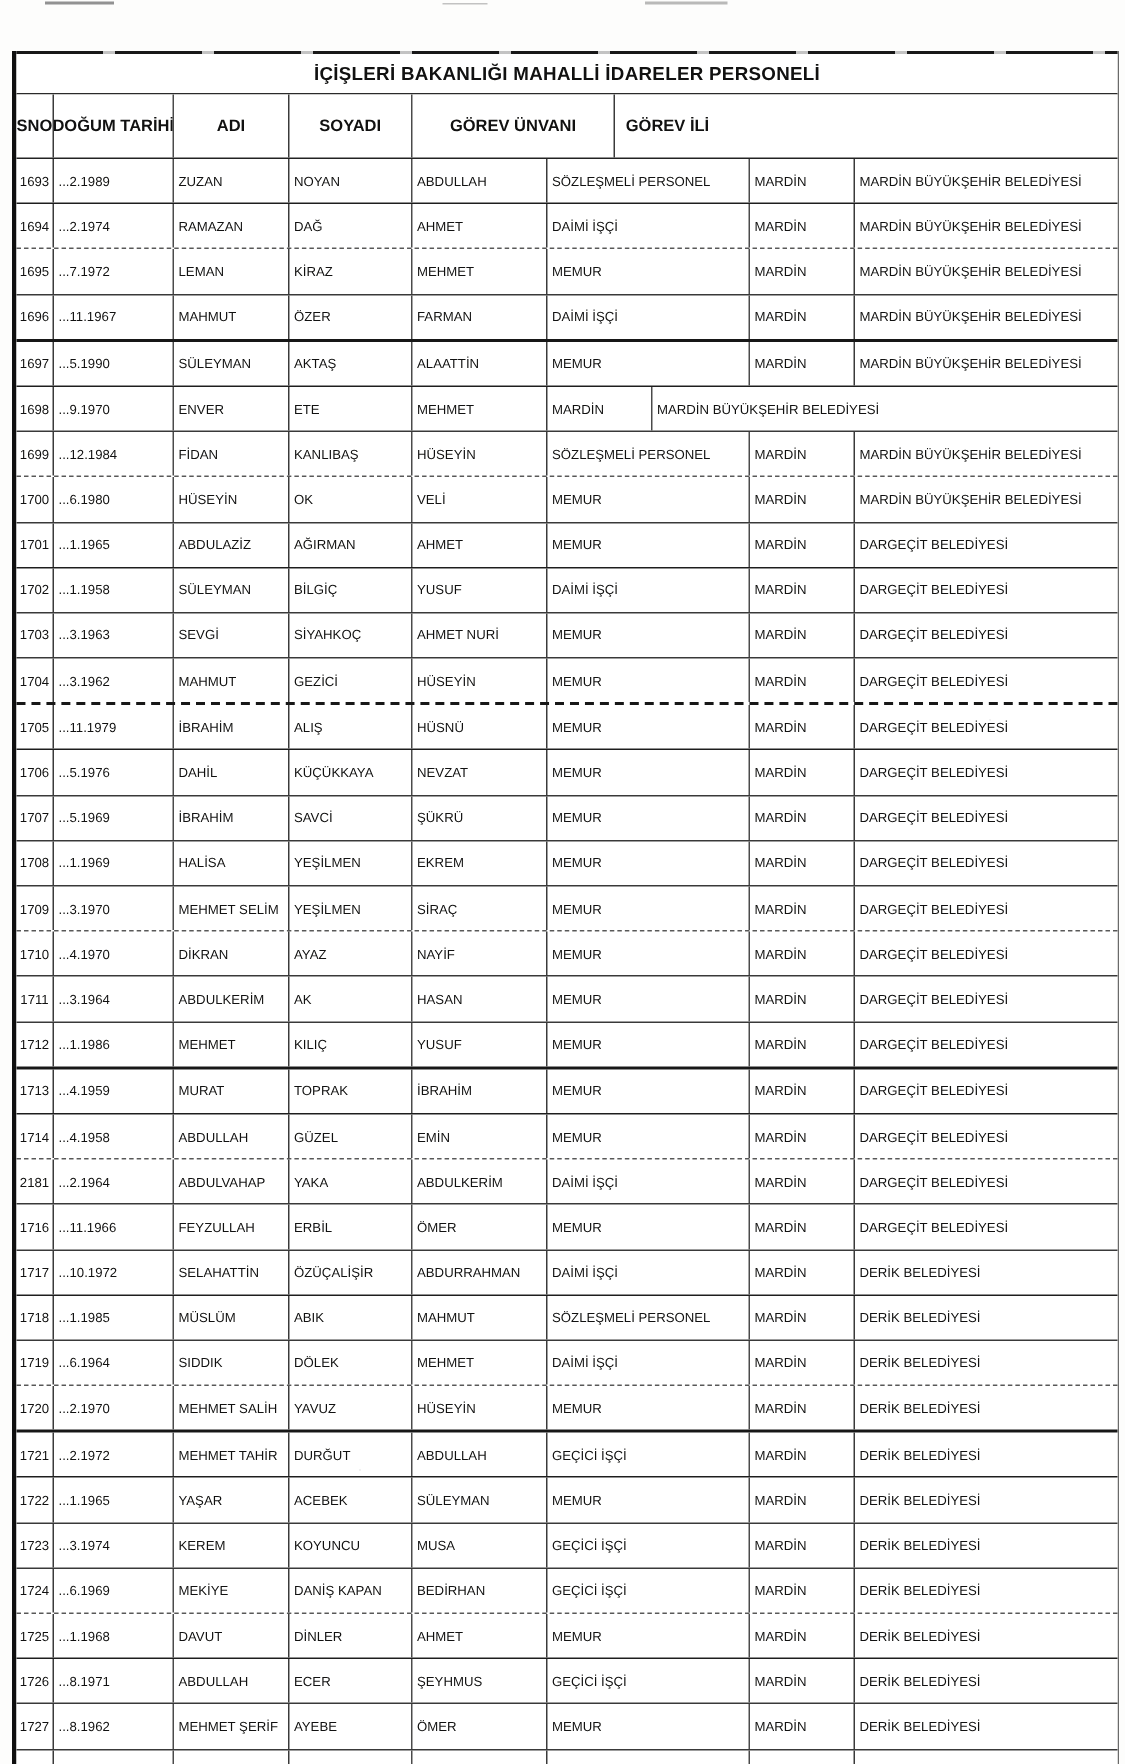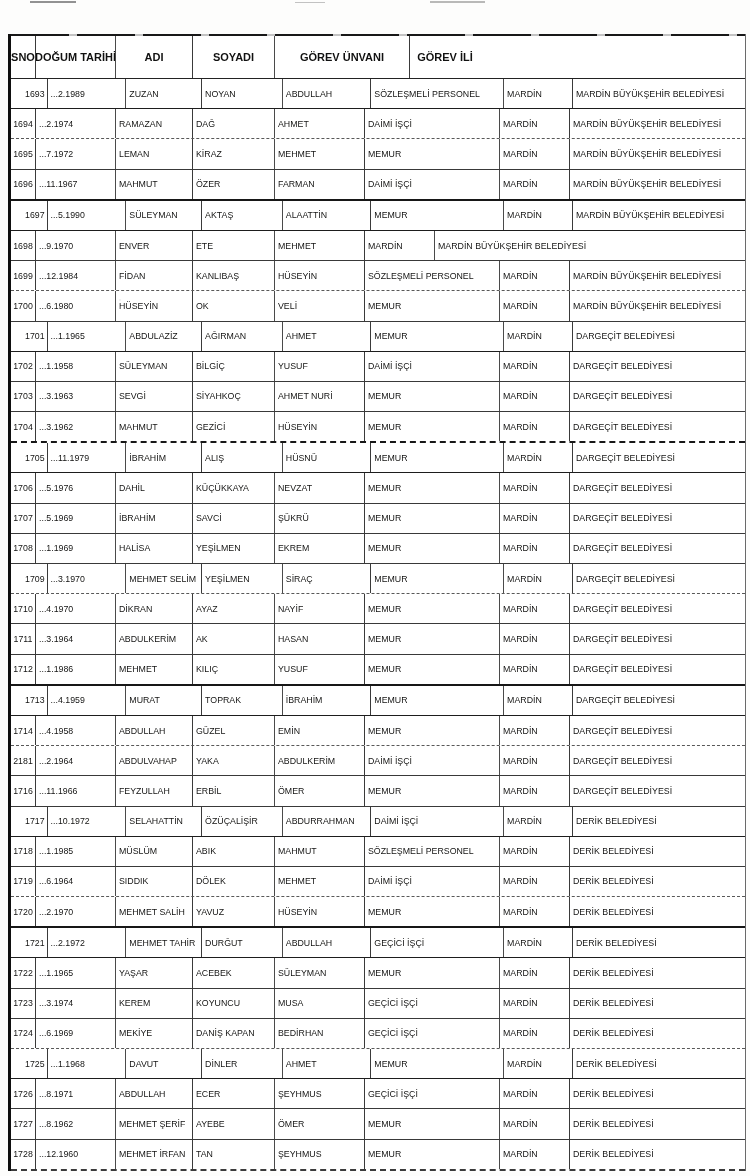--- a/index.html
+++ b/index.html
@@ -46,21 +46,21 @@
     display:flex;align-items:center;justify-content:center;
     text-align:center;padding:0 2px;
   }
   .tbody{background:#fdfdfc;}
   .trow{
     display:flex;height:29.2px;
     border-bottom:1px solid #3c3c3c;
     font-size:8.8px;
   }
   
-  .trow:nth-child(4n+1){border-bottom-color:#222;padding-left:12px;}
+  .trow:nth-child(4n+1){border-bottom-color:#222;}
   .trow:nth-child(5n+2){border-bottom-style:dashed;border-bottom-color:#5a5a5a;}
   .trow:nth-child(8n+4){border-bottom-width:2px;border-bottom-color:#1c1c1c;}
   .trow:last-child{border-bottom:2px dashed #3f3f3f;}
   .cell{
     box-sizing:border-box;
     display:flex;align-items:center;
     padding:0 3px;
     border-right:1px solid #3d3d3d;
     overflow:hidden;white-space:nowrap;
   }
@@ -87,20 +87,21 @@
 </head>
 <body>
 
 <div class="page">
   <div class="scan-dash dash-a"></div>
   <div class="scan-dash dash-b"></div>
   <div class="scan-dash dash-c"></div>
 
   <div class="doc-table">
     <div class="top-rule"></div>
+    <div class="title-row">İÇİŞLERİ BAKANLIĞI MAHALLİ İDARELER PERSONELİ</div>
 
     <div class="header-row">
       <div class="cell c0">SNO</div>
       <div class="cell c1">DOĞUM TARİHİ</div>
       <div class="cell c2">ADI</div>
       <div class="cell c3">SOYADI</div>
       <div class="cell c5">GÖREV ÜNVANI</div>
       <div class="cell c6">GÖREV İLİ</div>
     </div>
 

